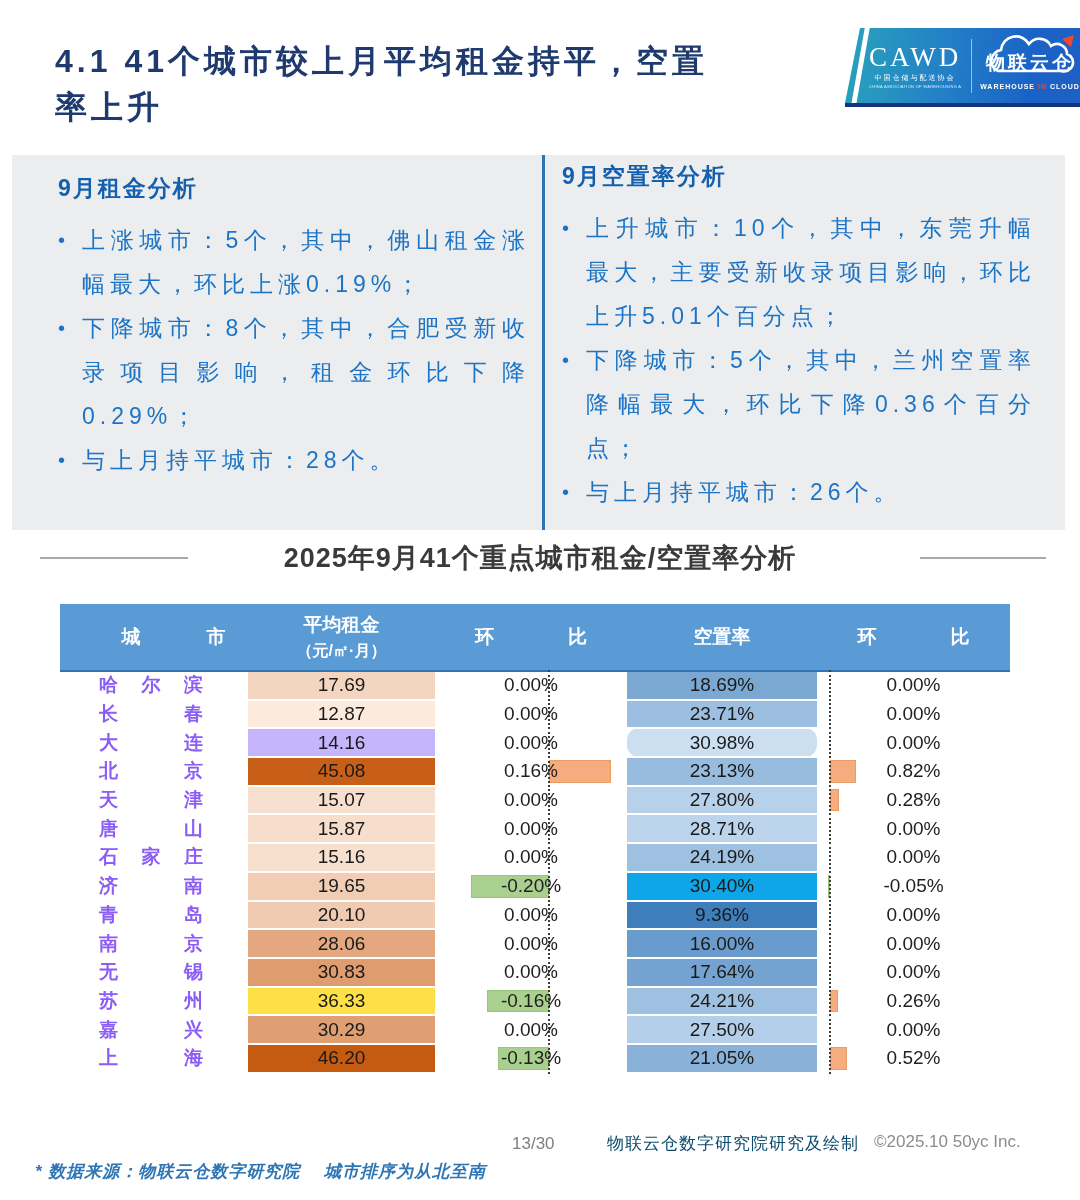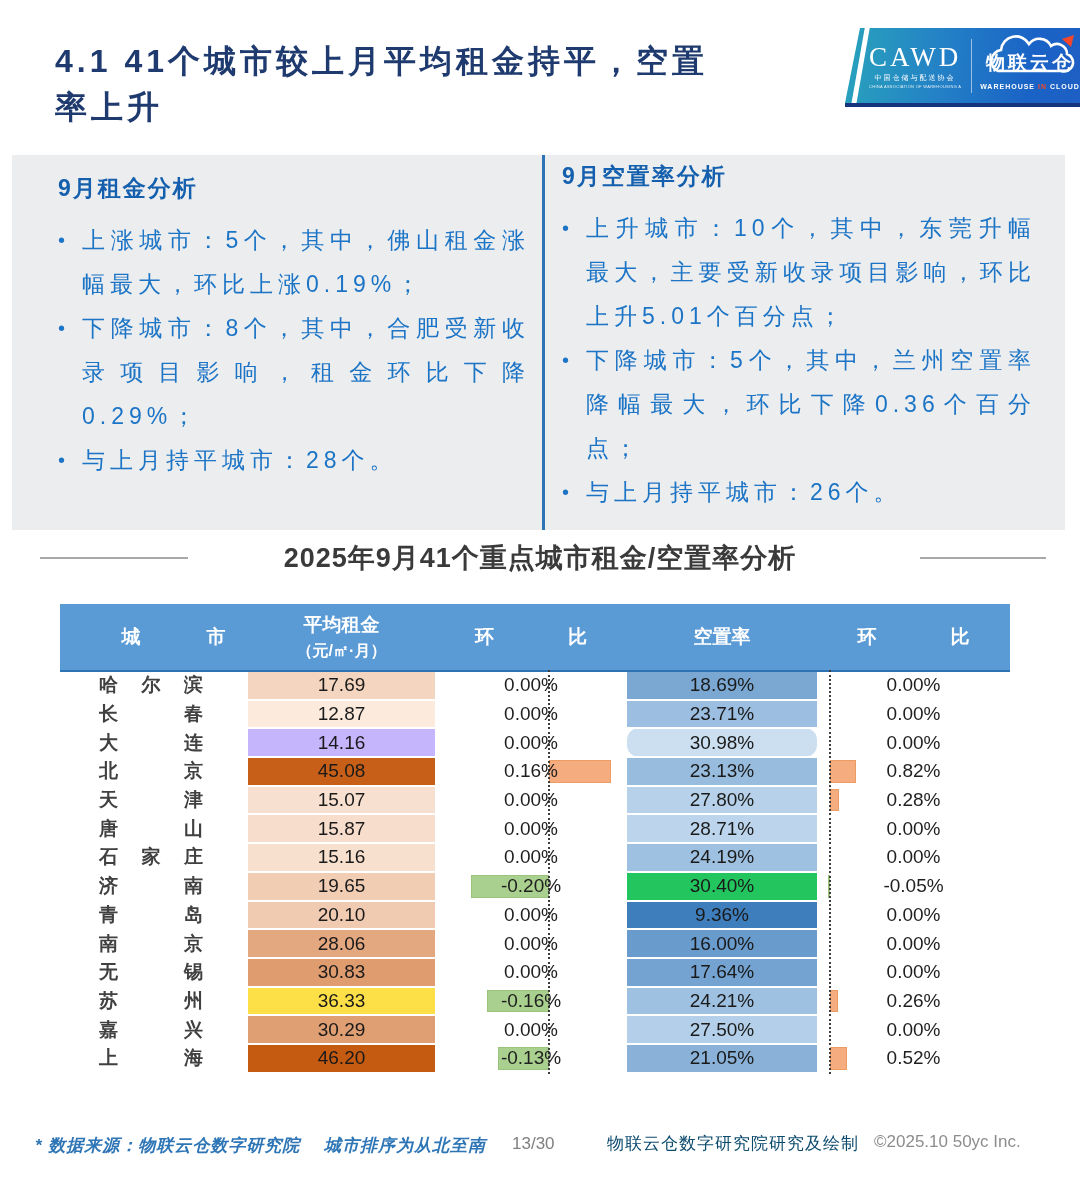--- a/index.html
+++ b/index.html
@@ -52,34 +52,34 @@
   .rent-table col.c1{width:188px;} .rent-table col.c2{width:187px;}
   .rent-table col.c3{width:192px;} .rent-table col.c4{width:190px;}
   .rent-table col.c5{width:193px;}
   .rent-table th{background:#5B9BD5;color:#fff;font-weight:700;font-size:19px;
                  height:66px;padding:0;border-bottom:2px solid #2E74B5;vertical-align:middle;text-align:center;}
   .th-unit{font-size:16px;margin-top:3px;}
   .rent-table td{padding:0;height:26.7px;border-bottom:2px solid #fff;font-size:19px;vertical-align:middle;}
   .just-span{display:inline-block;text-align:justify;text-align-last:justify;}
   .w104{width:104px;margin-left:39px;}
   .w112{width:112px;}
-  .td-city{font-weight:700;color:#404040;text-align:left;}
+  .td-city{font-weight:700;color:#8b5cf6;text-align:left;}
   .td-rent,.td-vac{text-align:center;color:#1a1a1a;}
   .td-mom{position:relative;text-align:center;color:#1f1f1f;}
   .mom1::before{content:"";position:absolute;left:113px;top:-2px;bottom:-2px;width:0;
                 border-left:2px dotted #3C3C3C;z-index:2;}
   .mom2::before{content:"";position:absolute;left:12px;top:-2px;bottom:-2px;width:0;
                 border-left:2px dotted #3C3C3C;z-index:2;}
   .bar{position:absolute;top:2px;bottom:2px;z-index:1;box-sizing:border-box;}
   .bar-pos{background:#F5AC7E;border:1px solid #EB9B64;}
   .bar-neg{background:#A9D08E;border:1px solid #9AC47C;}
   .mval{position:relative;z-index:3;}
 
   
-  .footer-note{position:absolute;left:35px;top:1134px;font-size:17px;font-style:italic;font-weight:700;
+  .footer-note{position:absolute;left:35px;top:1160px;font-size:17px;font-style:italic;font-weight:700;
                color:#2E75B6;letter-spacing:1px;}
   .footer-page{position:absolute;left:512px;top:1134px;font-size:17px;color:#808080;}
   .footer-credit{position:absolute;left:607px;top:1132px;font-size:17px;color:#0c4a6e;letter-spacing:1px;}
   .footer-copy{position:absolute;left:874px;top:1132px;font-size:17px;color:#8C8C8C;}
 </style>
 </head>
 <body>
 
 <div class="page">
 
@@ -201,21 +201,21 @@
           <td class="td-city"><span class="just-span w104">石家庄</span></td>
           <td class="td-rent" style="background: rgb(248, 224, 207);">15.16</td>
           <td class="td-mom mom1"><span class="mval">0.00%</span></td>
           <td class="td-vac" style="background: rgb(159, 193, 225);">24.19%</td>
           <td class="td-mom mom2"><span class="mval">0.00%</span></td>
         </tr>
         <tr>
           <td class="td-city"><span class="just-span w104">济南</span></td>
           <td class="td-rent" style="background: rgb(241, 205, 180);">19.65</td>
           <td class="td-mom mom1"><div class="bar bar-neg" style="width: 78px; right: 78px;"></div><span class="mval">-0.20%</span></td>
-          <td class="td-vac" style="background: #22c55e;">30.40%</td>
+          <td class="td-vac" style="background: #0ea5e9;">30.40%</td>
           <td class="td-mom mom2"><div class="bar bar-neg" style="width: 2px; right: 180px;"></div><span class="mval">-0.05%</span></td>
         </tr>
         <tr>
           <td class="td-city"><span class="just-span w104">青岛</span></td>
           <td class="td-rent" style="background: rgb(240, 203, 177);">20.10</td>
           <td class="td-mom mom1"><span class="mval">0.00%</span></td>
           <td class="td-vac" style="background: rgb(62, 126, 189);">9.36%</td>
           <td class="td-mom mom2"><span class="mval">0.00%</span></td>
         </tr>
         <tr>

